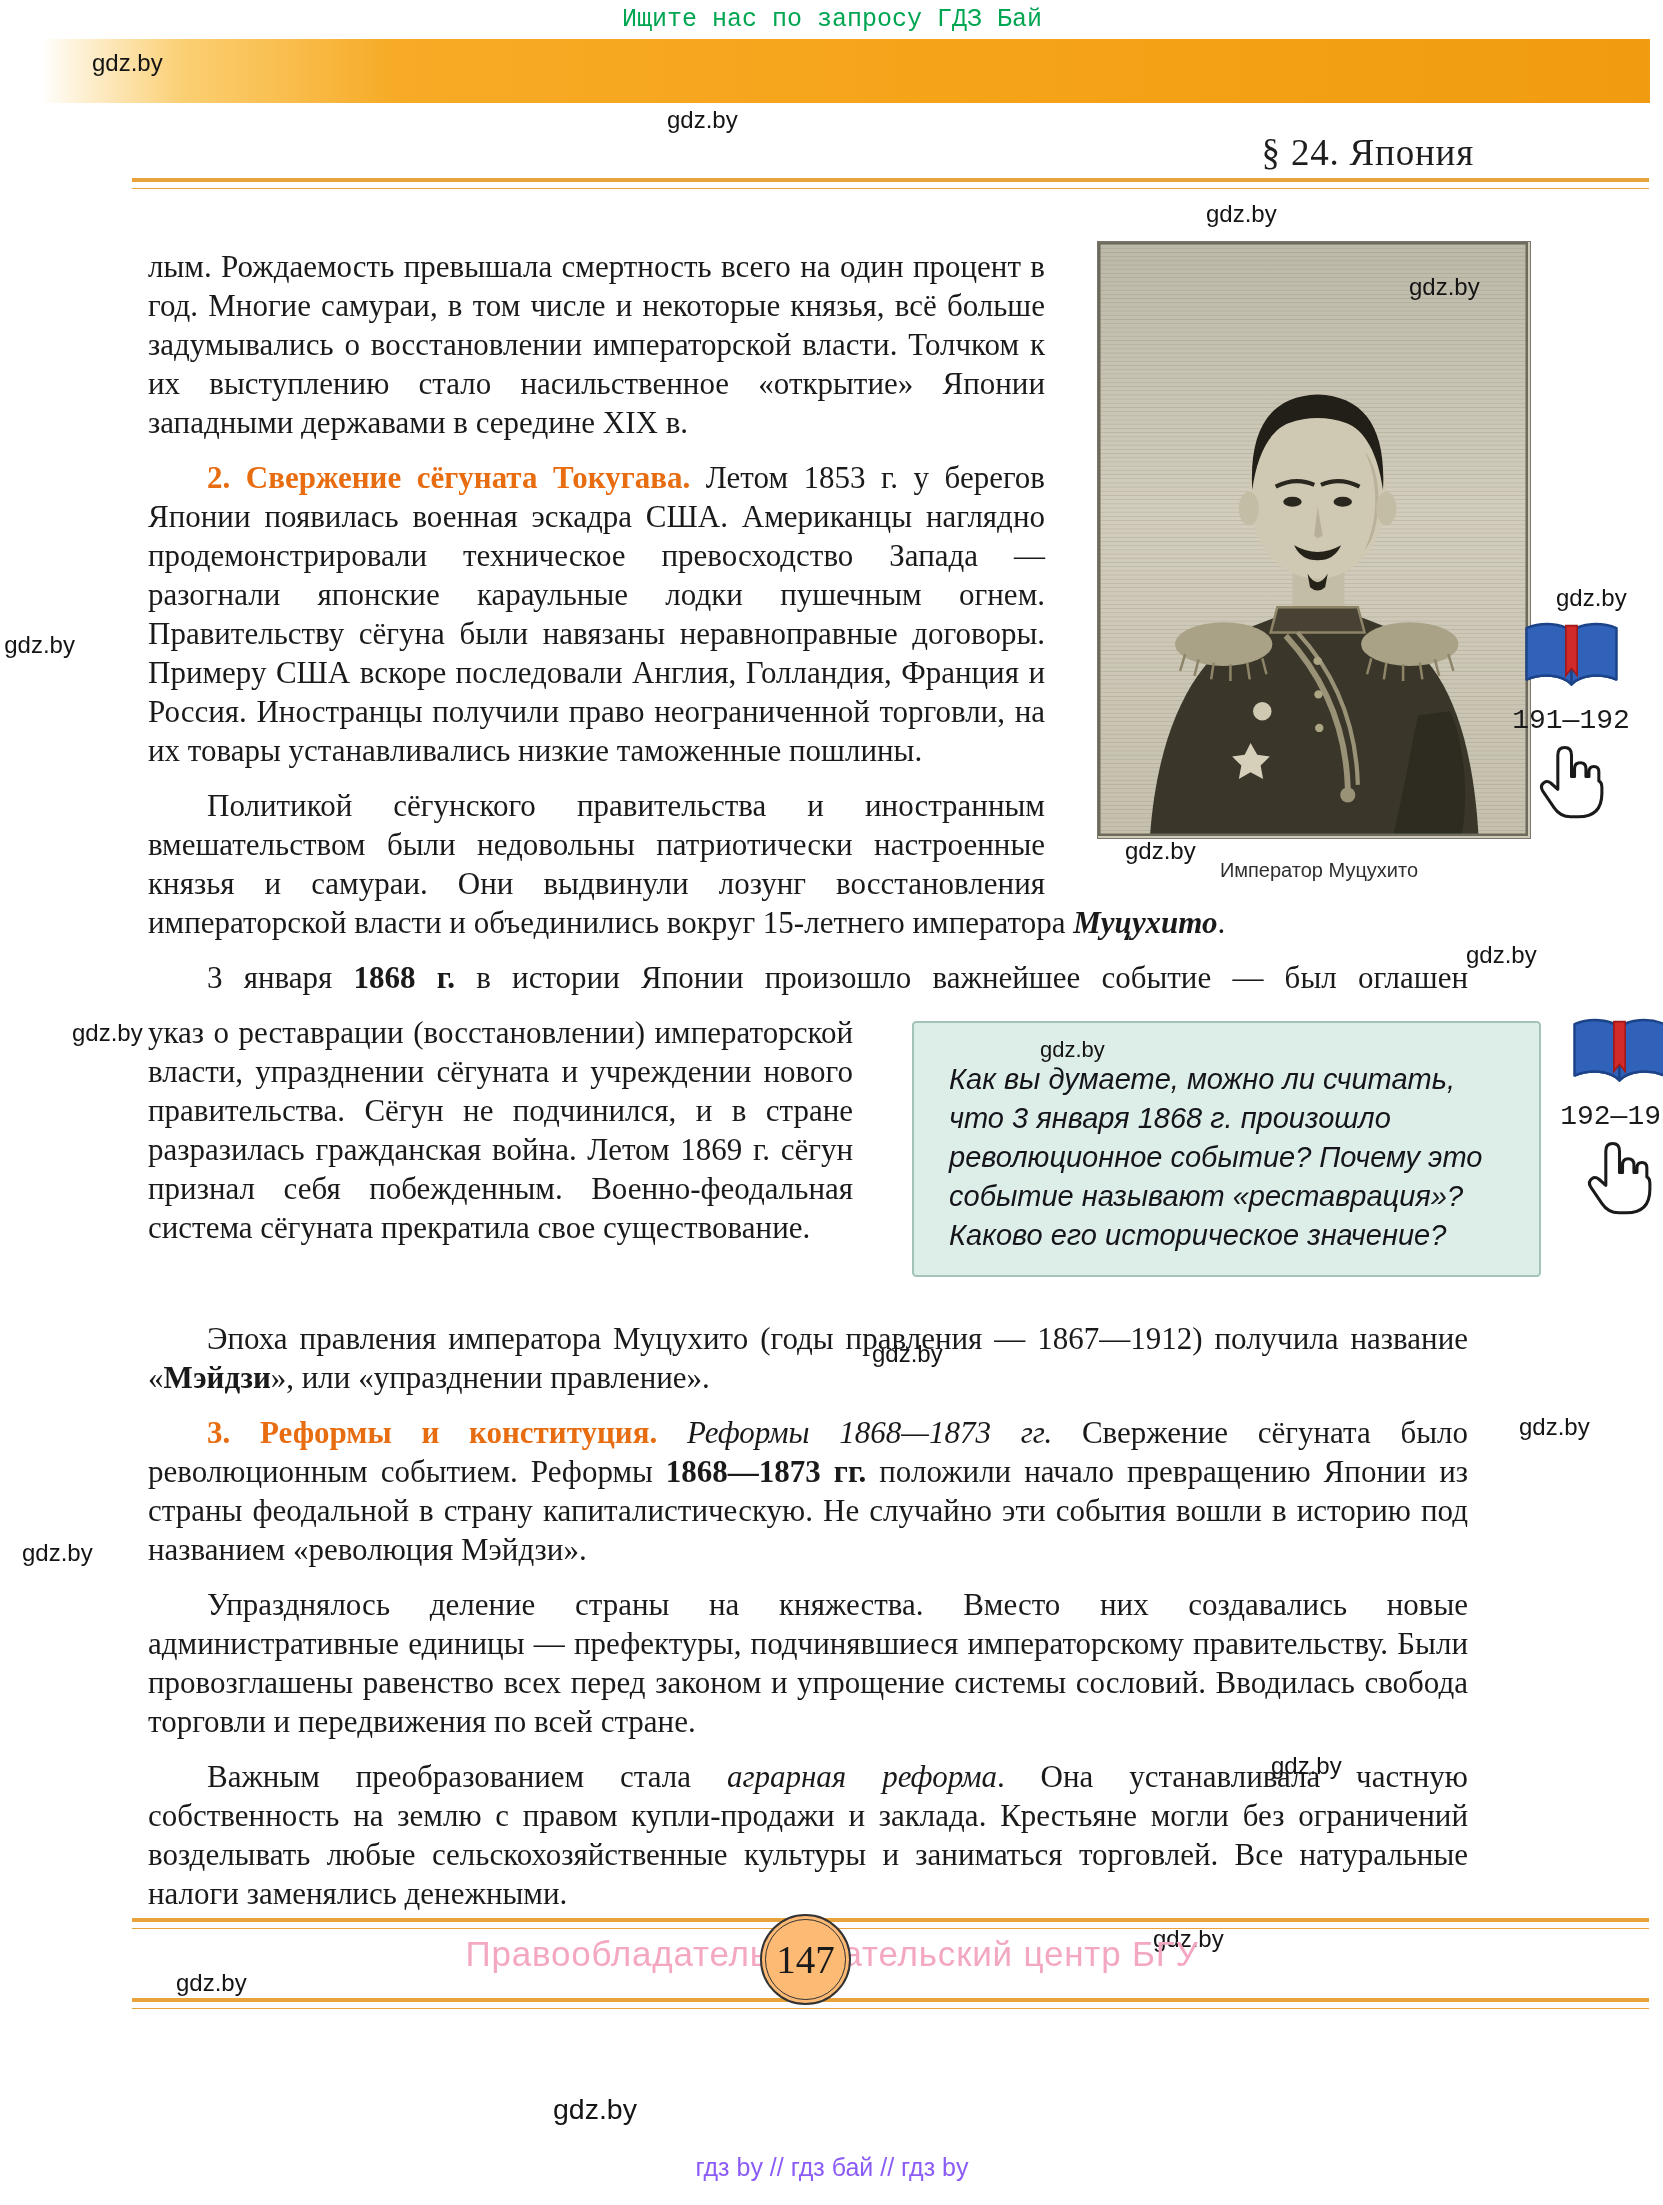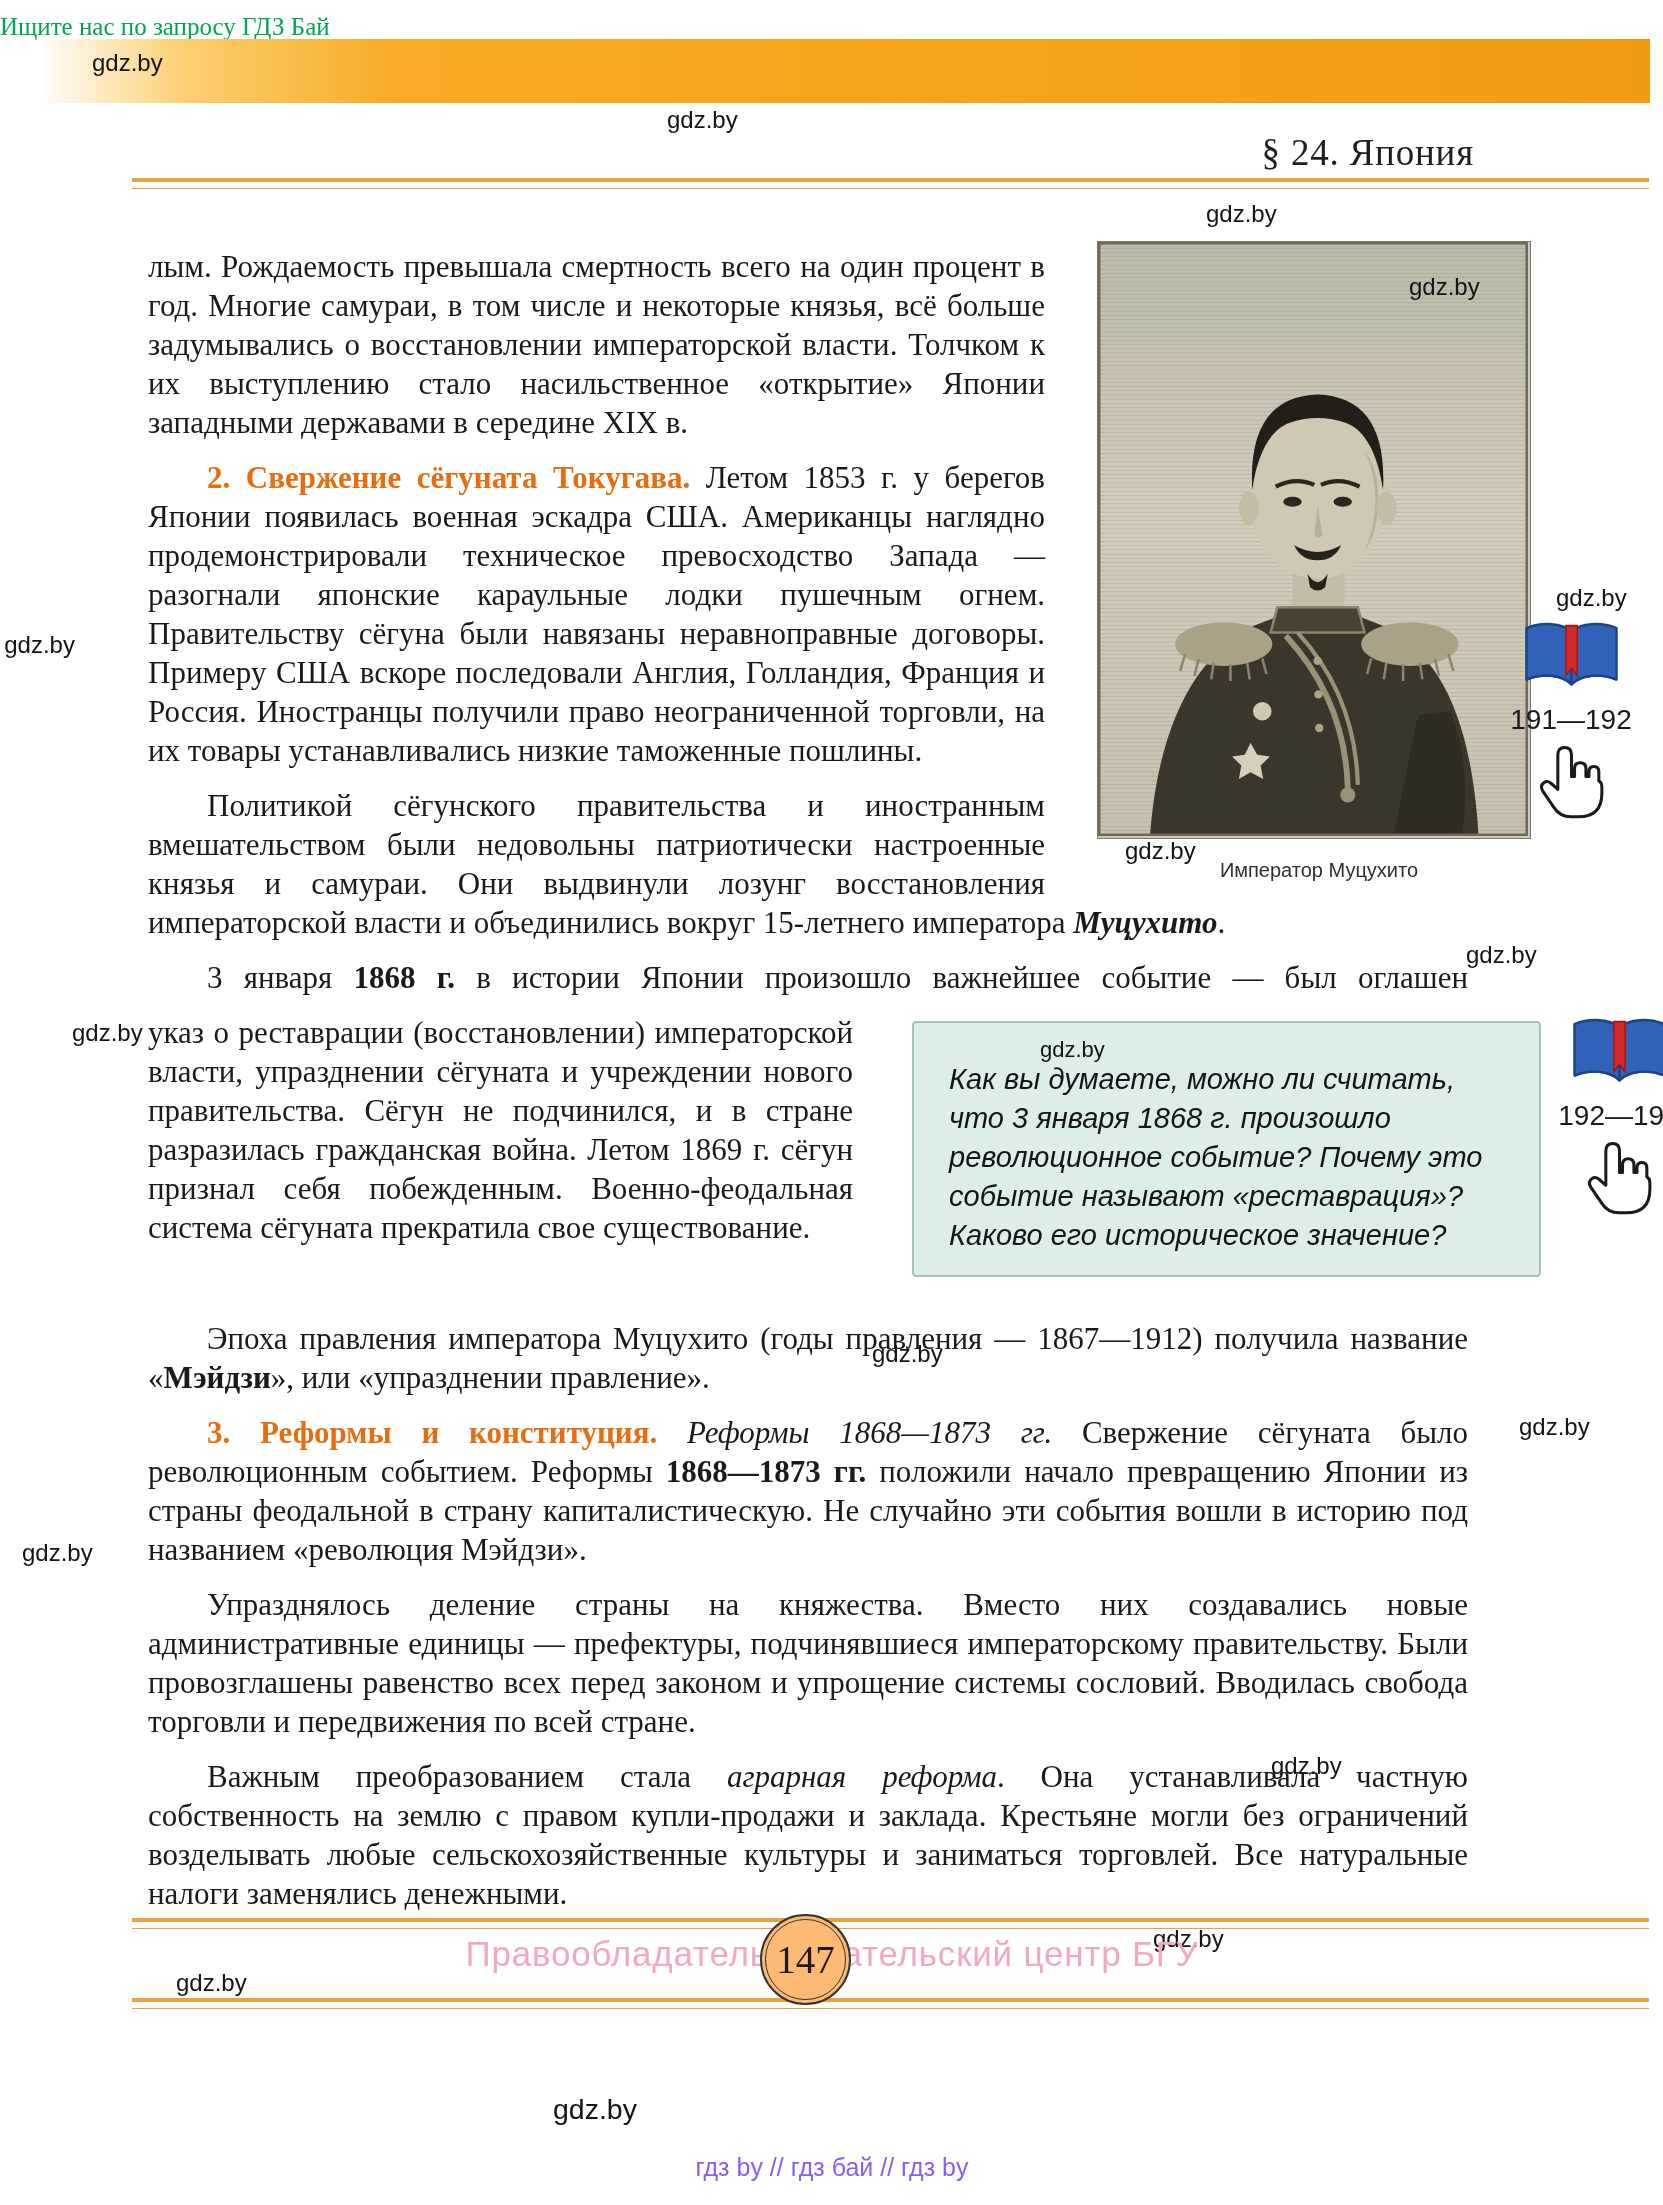--- a/index.html
+++ b/index.html
@@ -3,22 +3,22 @@
 <meta charset="utf-8">
 <style>
   * { box-sizing: border-box; }
   html,body { margin:0; padding:0; background:#ffffff; }
   .page {
     position:relative; width:1664px; height:2205px; background:#fff;
     font-family:"Liberation Serif", serif; color:#1a1a1a; overflow:hidden;
   }
   
   .top-note {
-    position:absolute; top:5px; left:0; width:100%; 
-    font-family:Liberation Serif, serif; font-size:25px; color:#00a651;margin-top:8px;
+    position:absolute; top:5px; left:0; width:100%; text-align:center;
+    font-family:Liberation Mono, monospace; font-size:25px; color:#00a651;
   }
   .orange-bar {
     position:absolute; left:40px; top:39px; width:1610px; height:64px;
     background:linear-gradient(90deg,#ffffff 0%, #fdeecd 3%, #fbcf72 9%,
                #f7ab26 22%, #f5a318 60%, #f19c10 100%);
   }
   .section-title {
     position:absolute; top:131px; right:190px; font-size:37px; color:#1e1e1e;
     font-family:"Liberation Serif", serif; letter-spacing:0.8px;
   }
@@ -67,21 +67,21 @@
     font-size:29px; line-height:39px; color:#14141a; text-align:left;
   }
   .qbox .qwm {
     position:absolute; left:126px; top:6.7px; font-style:normal;
     font-family:"Liberation Sans", sans-serif; font-size:22px; color:#141414;
   }
 
   
   .bm {
     position:absolute; width:126px; text-align:center;
-    font-family:Liberation Sans, sans-serif; font-size:28px; color:#1a1a1a;
+    font-family:Liberation Mono, monospace; font-size:28px; color:#1a1a1a;
   }
   .bm-1 { left:1508px; top:620px; }
   .bm-2 { left:1556px; top:1016px; }
   .bm-pages { margin-top:3.4px; }
   .bm-hand { display:inline-block; margin-top:6.7px; }
 
   
   .wm {
     position:absolute; font-family:"Liberation Sans", sans-serif;
     font-size:24px; color:#141414; white-space:nowrap;

